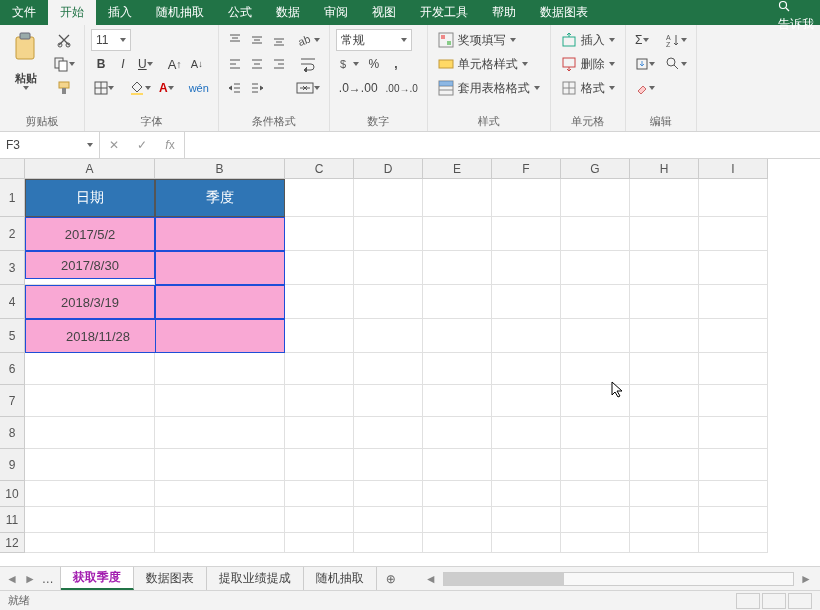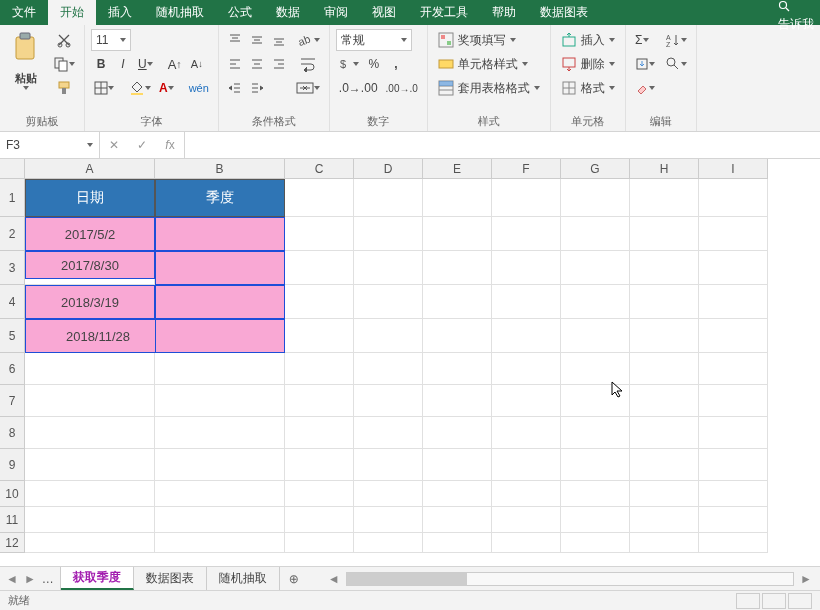--- a/index.html
+++ b/index.html
@@ -593,20 +593,21 @@
 </div>
 
 <div class="sheets">
   <div class="sheet-nav">
     <span>◄</span>
     <span>►</span>
     <span style="color:#555">…</span>
   </div>
   <div class="sheet-tab active">获取季度</div>
   <div class="sheet-tab">数据图表</div>
+  <div class="sheet-tab">提取业绩提成</div>
   <div class="sheet-tab">随机抽取</div>
   <div class="sheet-add">⊕</div>
   <div class="hscroll">
     <span style="margin-right:6px;color:#888">◄</span>
     <div class="track">
         <div class="thumb"></div>
       </div>
     <span style="margin-left:6px;color:#888">►</span>
   </div>
 </div>

